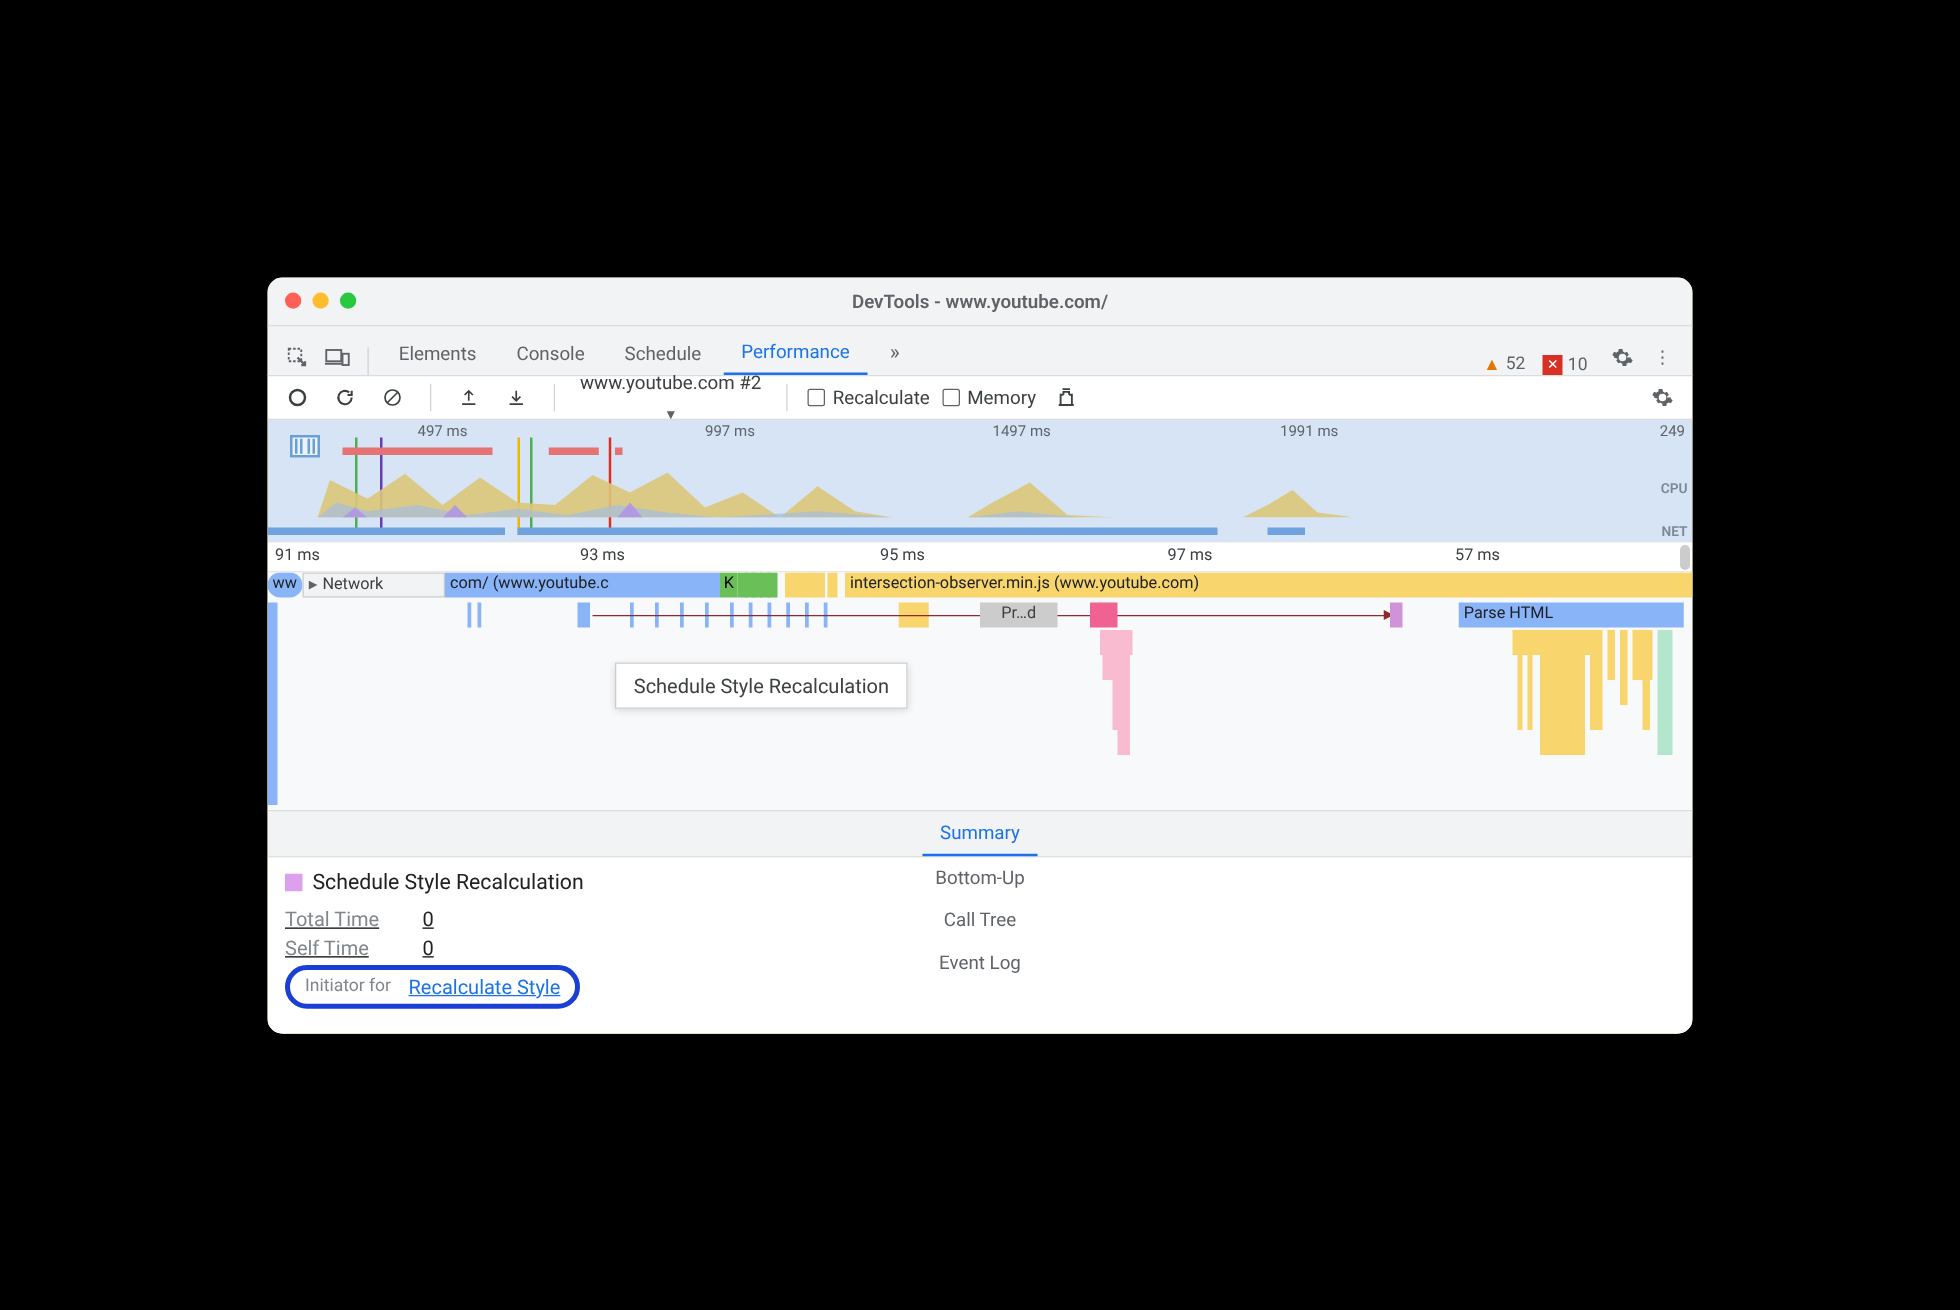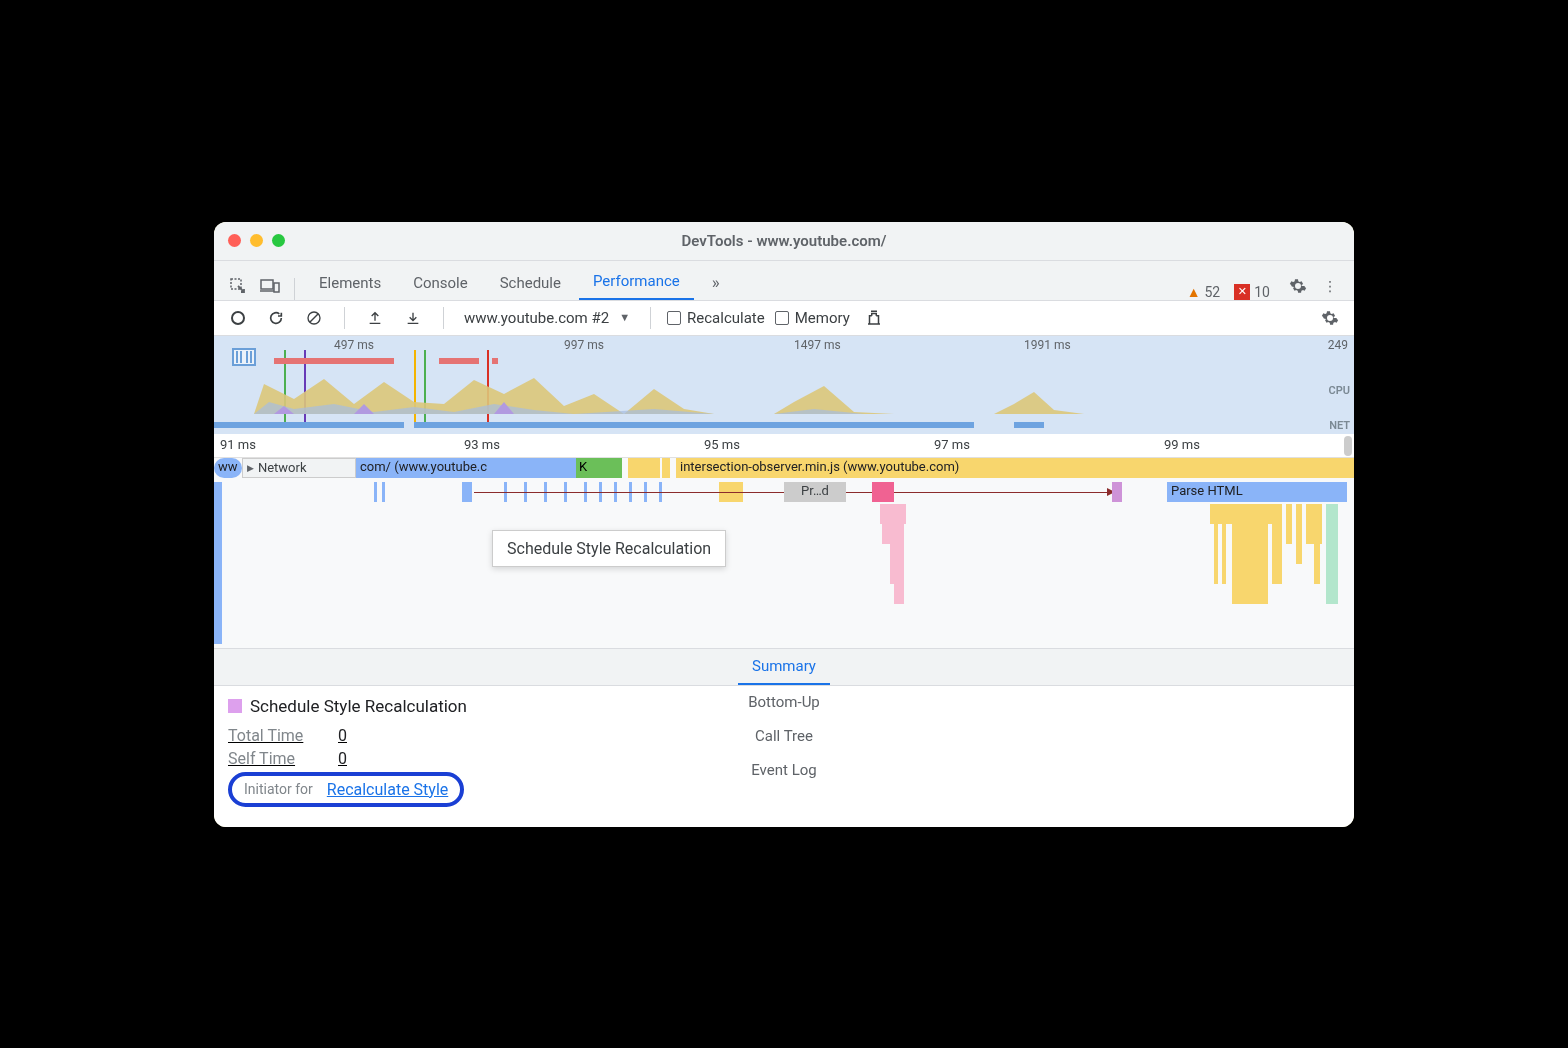--- a/index.html
+++ b/index.html
@@ -60,21 +60,21 @@
   background: #fff;
   border-top: 1px solid #dadce0;
   border-bottom: 1px solid #dadce0;
   display: flex;
   align-items: center;
   padding: 0 10px;
   gap: 10px;
 }
 .perf-toolbar .icon-btn { color: #3c4043; }
 .record-dot { width: 14px; height: 14px; border-radius: 50%; border: 2px solid #3c4043; }
-.sel { padding: 2px 4px; font-size: 15px; color: #3c4043; display: flex; align-items: center; gap: 10px; }
+.sel { padding: 2px 4px; font-size: 15px; color: #3c4043; display: flex; align-items: center; gap: 10px; flex-direction: column; }
 .sel .caret { font-size: 11px; color:#5f6368; }
 .chk { display: flex; align-items: center; gap: 6px; color: #3c4043; font-size: 15px; }
 .chk-box { width: 14px; height: 14px; border: 1.5px solid #5f6368; border-radius: 2px; }
 
 .overview {
   height: 98px;
   background: #d6e4f5;
   position: relative;
   overflow: hidden;
 }
@@ -268,21 +268,21 @@
     <div class="ov-netbar" style="left:800px;width:30px;"></div>
     <div class="ov-label" style="top:48px;">CPU</div>
     <div class="ov-label" style="bottom:2px;">NET</div>
   </div>
 
   <div class="timeline-ruler">
     <span style="left:6px;">91 ms</span>
     <span style="left:250px;">93 ms</span>
     <span style="left:490px;">95 ms</span>
     <span style="left:720px;">97 ms</span>
-    <span style="left:950px;">99 ms</span>
+    <span style="left:950px;">57 ms</span>
     <div class="scrollbar-v" style="top:2px;height:20px;"></div>
   </div>
 
   <div class="track-area">
 
     <div class="track-row1">
       <div class="blk blk-blue" style="left:0;width:28px;border-radius:10px;">ww</div>
       <div class="blk blk-network" style="left:28px;width:114px;">
         <span class="tri">▶</span>
         <span>Network</span>

